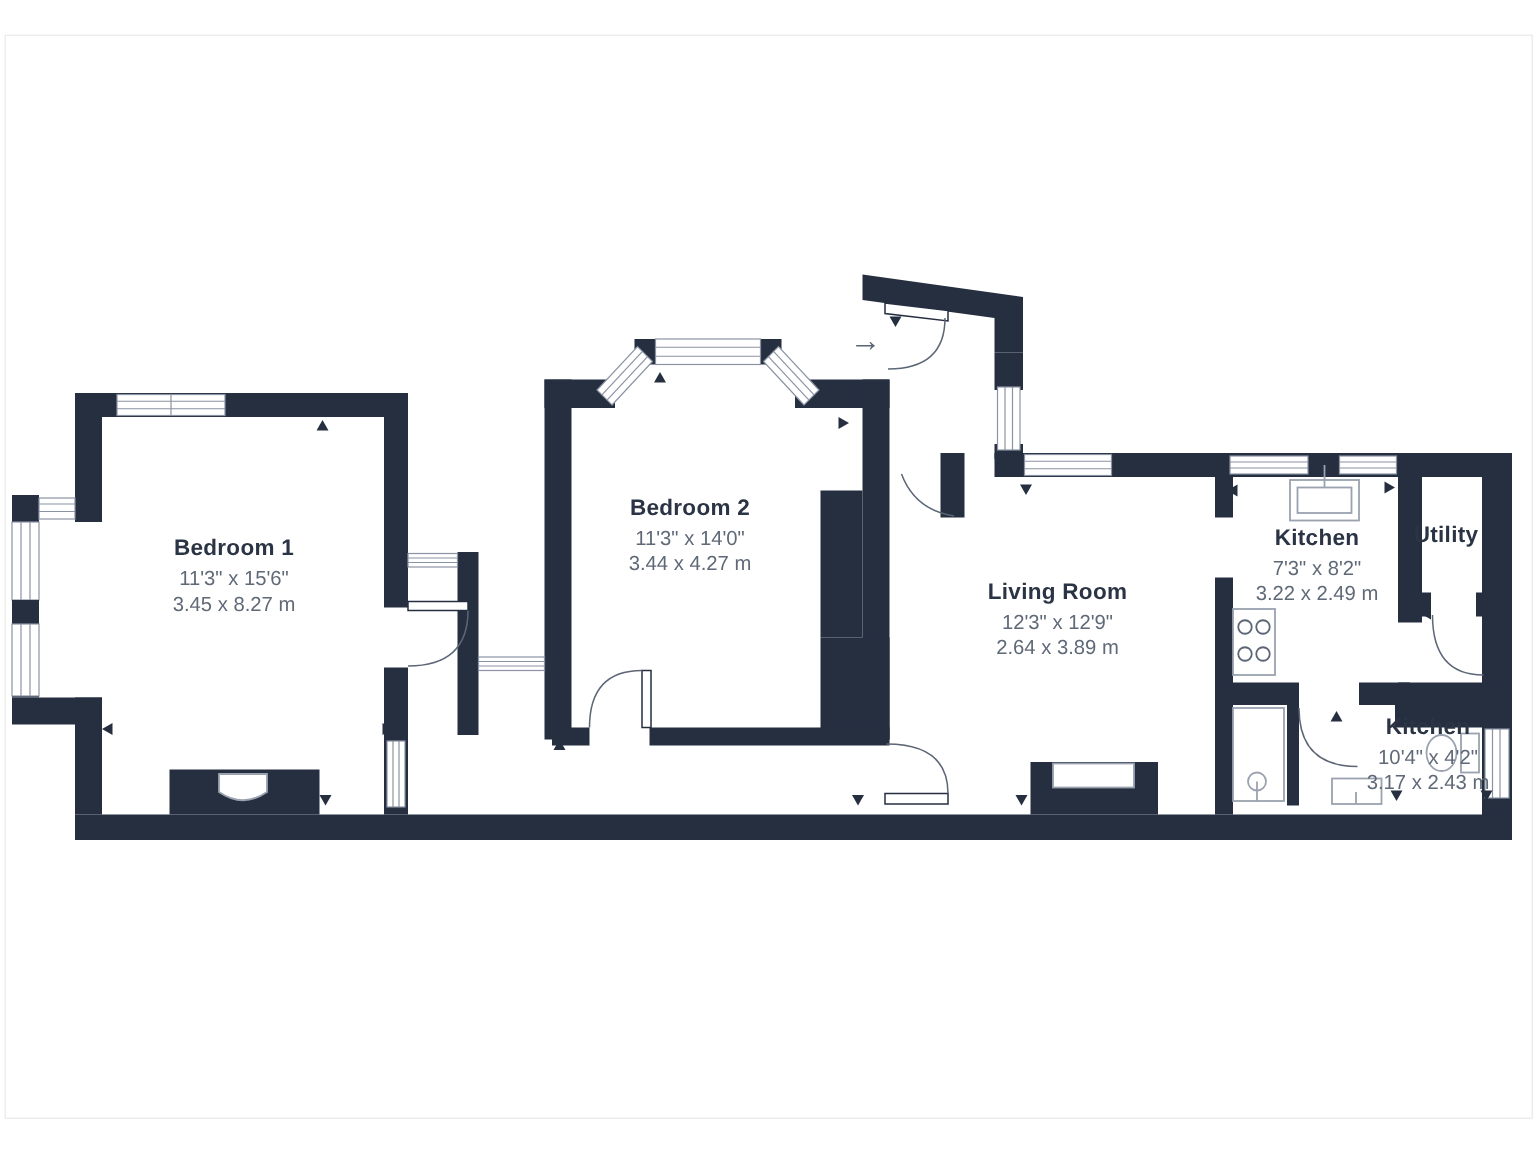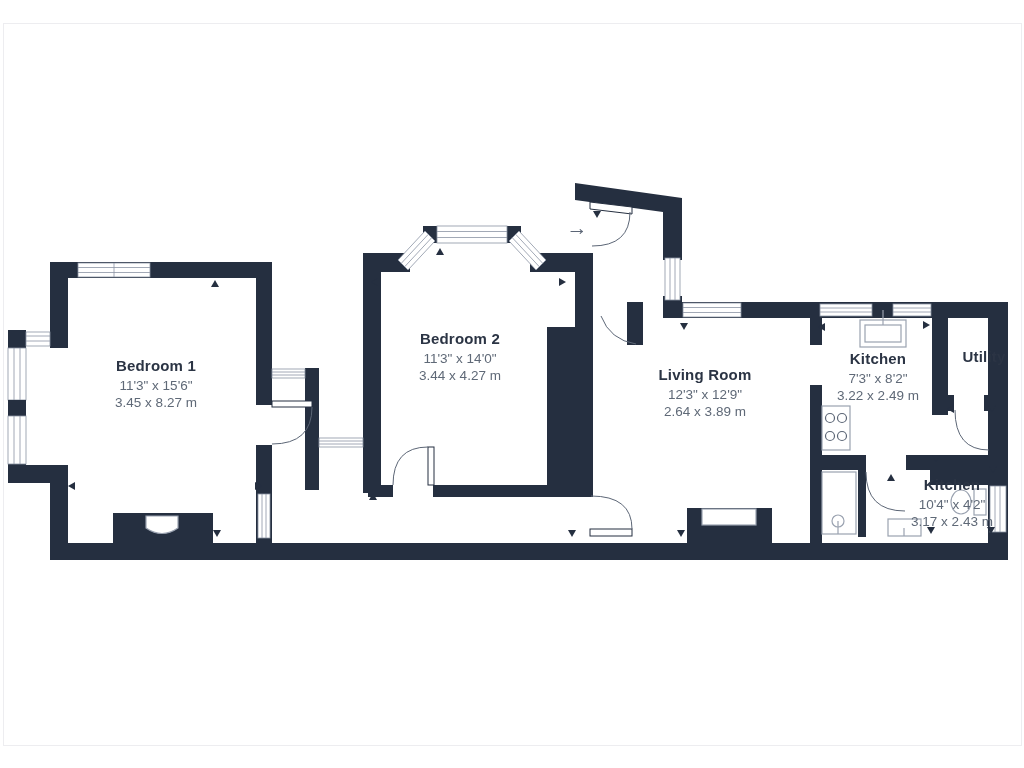--- a/index.html
+++ b/index.html
@@ -235,33 +235,33 @@
   <div class="room-dim">11'3" x 15'6"</div>
   <div class="room-dim">3.45 x 8.27 m</div>
 </div>
 
 <div class="room-label" style="left:460px;top:330px">
   <div class="room-name">Bedroom 2</div>
   <div class="room-dim">11'3" x 14'0"</div>
   <div class="room-dim">3.44 x 4.27 m</div>
 </div>
 
-<div class="room-label" style="left:705px;top:366px">
+<div class="room-label" style="left:705px;top:386px">
   <div class="room-name">Living Room</div>
   <div class="room-dim">12'3" x 12'9"</div>
   <div class="room-dim">2.64 x 3.89 m</div>
 </div>
 
 <div class="room-label" style="left:878px;top:350px">
   <div class="room-name">Kitchen</div>
   <div class="room-dim">7'3" x 8'2"</div>
   <div class="room-dim">3.22 x 2.49 m</div>
 </div>
 
-<div class="room-label" style="left:984px;top:348px">
+<div class="room-label" style="left:964px;top:348px">
   <div class="room-name">Utility</div>
 </div>
 
 <div class="room-label" style="left:952px;top:476px">
   <div class="room-name">Kitchen</div>
   <div class="room-dim">10'4" x 4'2"</div>
   <div class="room-dim">3.17 x 2.43 m</div>
 </div>
 
 <span class="entrance-arrow" style="left:577px;top:228px">→</span>

